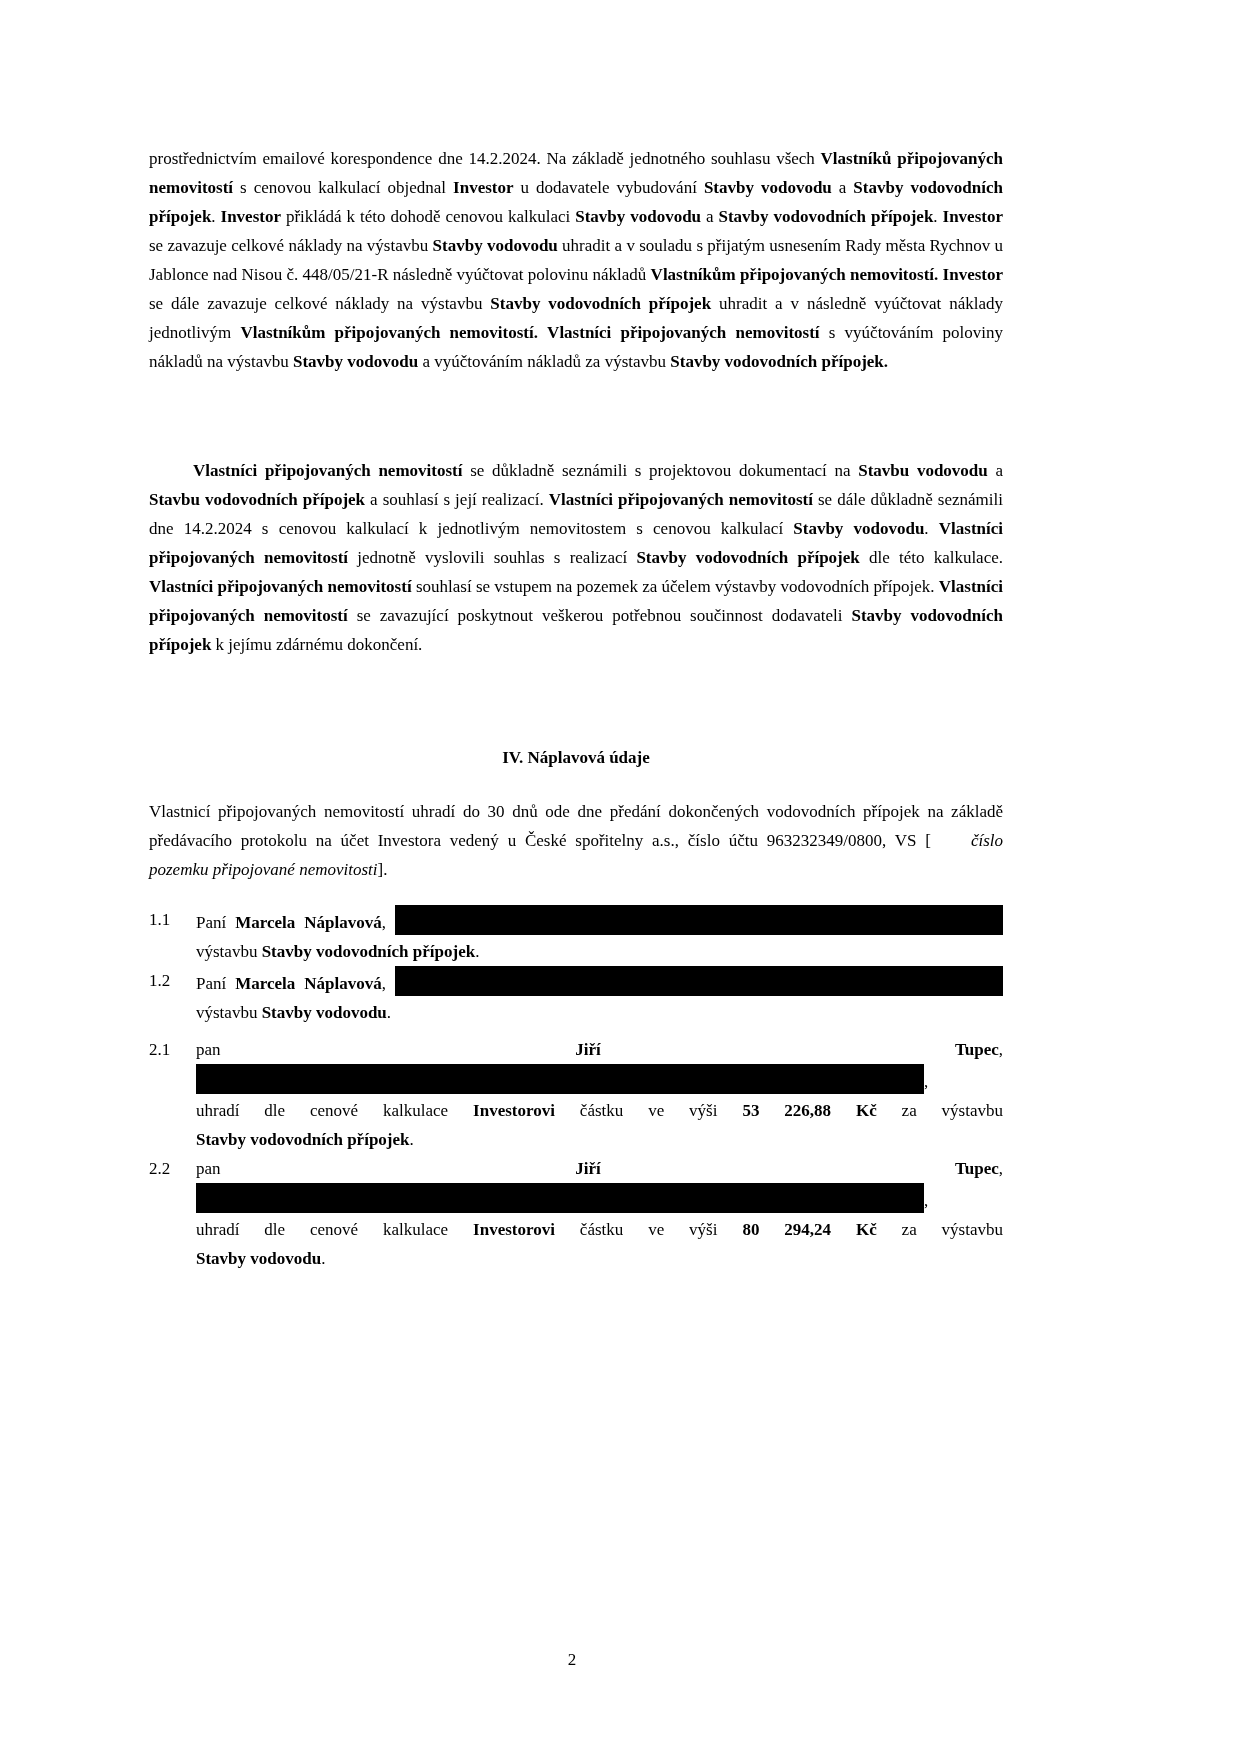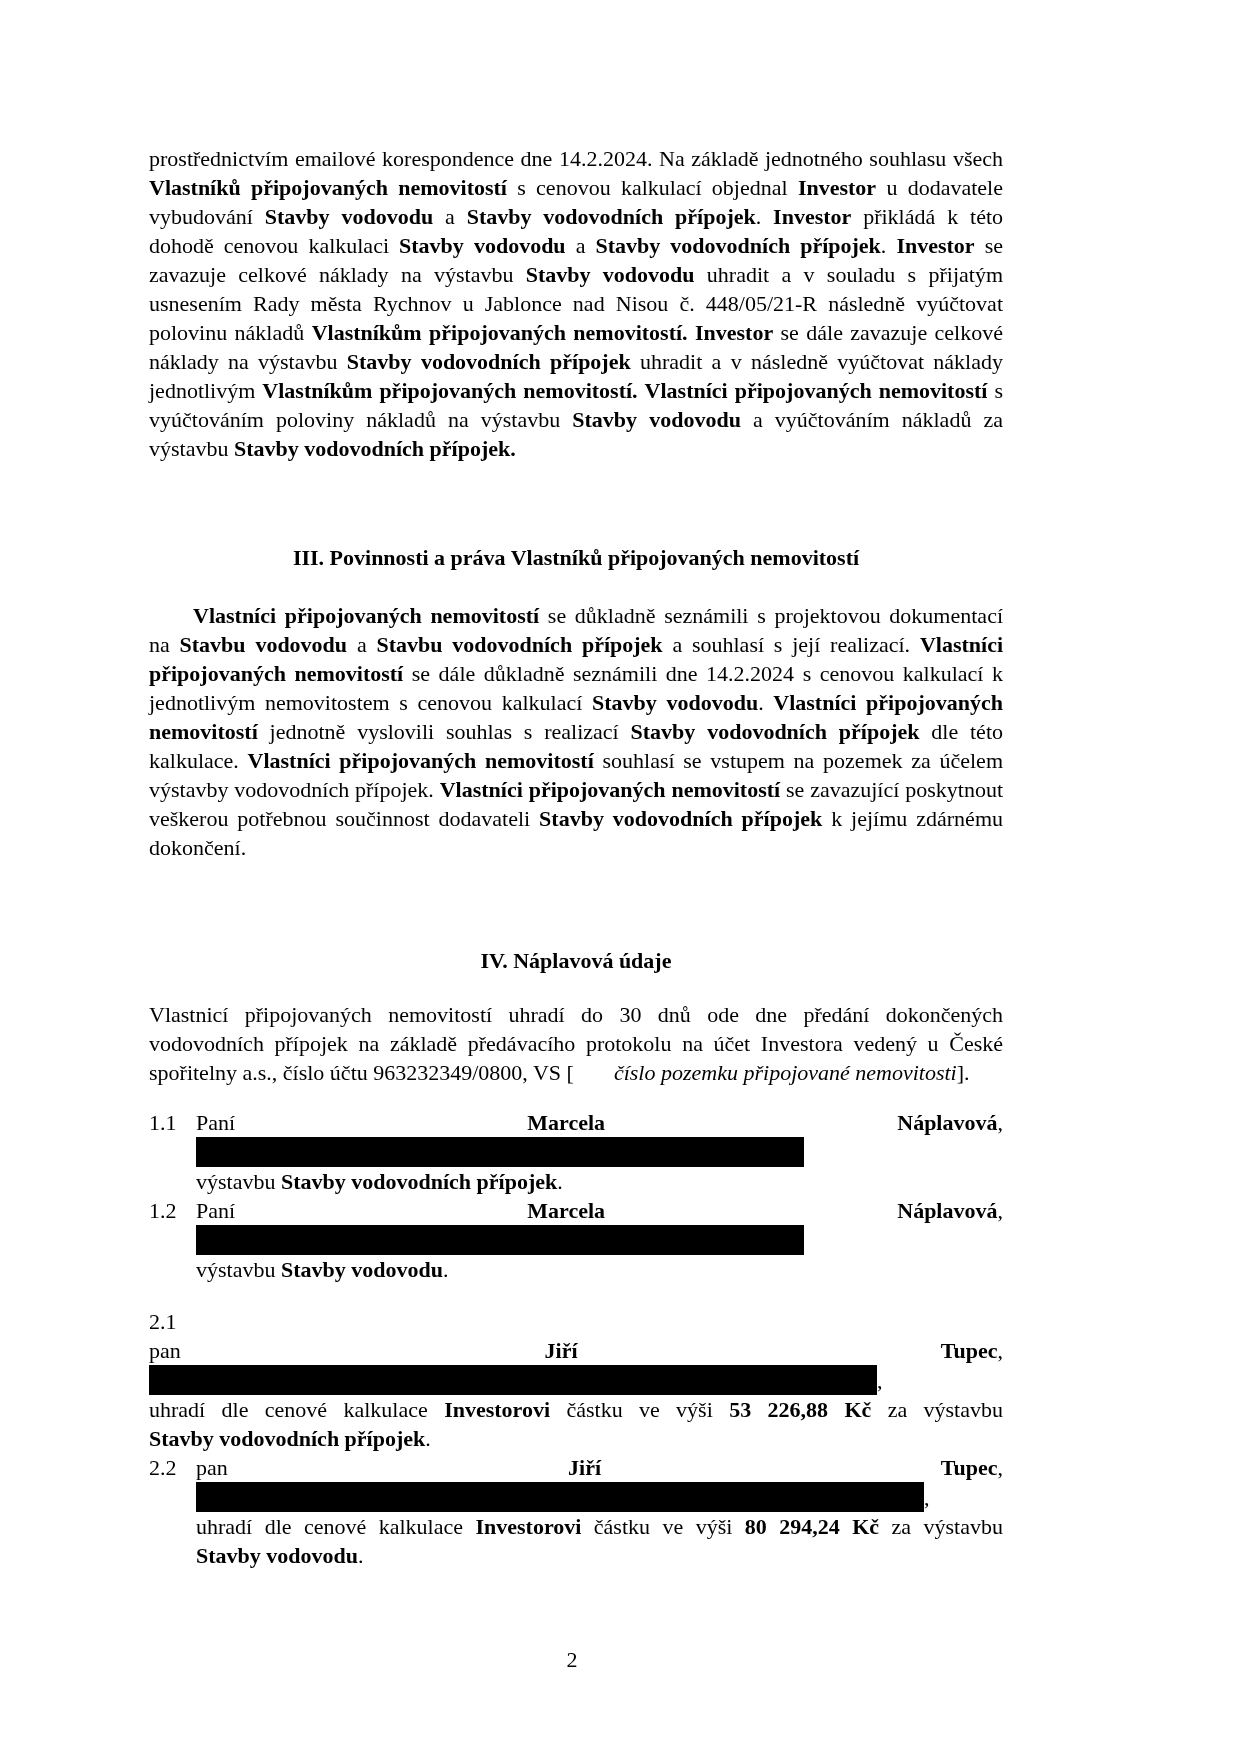--- a/index.html
+++ b/index.html
@@ -3,21 +3,21 @@
 <meta charset="utf-8">
 <style>
   html, body { margin: 0; padding: 0; background: #ffffff; }
   .page {
     position: relative;
     width: 1144px;
     height: 1754px;
     background: #ffffff;
     color: #000;
     font-family: "Liberation Serif", "DejaVu Serif", serif;
-    font-size: 22px;
+    font-size: 17px;
     line-height: 29px;
     overflow: hidden;
   }
   .content {
     padding: 144px 141px 0 149px;
   }
   .para {
     text-align: justify;
     margin: 0;
   }
@@ -30,21 +30,21 @@
   .intro-para   { margin-bottom: 80px; }
   .heading-3    { margin-bottom: 29px; }
   .section3-para{ margin-bottom: 84px; }
   .heading-4    { margin-bottom: 25px; }
   .payment-para { margin-bottom: 21px; }
 
   .items { margin: 0; padding: 0; list-style: none; }
   .item { display: flex; }
   .item .num { width: 47px; flex: none; }
   .item .lines { flex: 1; min-width: 0; }
-  .gap-before { margin-top: 23px; flex-direction: column; }
+  .gap-before { margin-top: 8px; }
   .gap-before-lg { margin-top: 26px; }
 
   .line { }
   .line.jl { text-align: justify; text-align-last: justify; }
 
   .b { font-weight: bold; }
   .i { font-style: italic; margin-left: 40px; }
   .redact {
     display: inline-block;
     background: #000;
@@ -60,21 +60,20 @@
   }
 </style>
 </head>
 <body>
 
 <div class="page">
   <div class="content">
 
     <p class="para intro-para"><span>prostřednictvím emailové korespondence dne 14.2.2024. Na základě jednotného souhlasu všech </span><span class="b">Vlastníků připojovaných nemovitostí</span><span> s cenovou kalkulací objednal </span><span class="b">Investor</span><span> u dodavatele vybudování </span><span class="b">Stavby vodovodu</span><span> a </span><span class="b">Stavby vodovodních přípojek</span><span>. </span><span class="b">Investor</span><span> přikládá k této dohodě cenovou kalkulaci </span><span class="b">Stavby vodovodu</span><span> a </span><span class="b">Stavby vodovodních přípojek</span><span>. </span><span class="b">Investor</span><span> se zavazuje celkové náklady na výstavbu </span><span class="b">Stavby vodovodu</span><span> uhradit a v souladu s přijatým usnesením Rady města Rychnov u Jablonce nad Nisou č. 448/05/21-R následně vyúčtovat polovinu nákladů </span><span class="b">Vlastníkům připojovaných nemovitostí.</span><span> </span><span class="b">Investor</span><span> se dále zavazuje celkové náklady na výstavbu </span><span class="b">Stavby vodovodních přípojek</span><span> uhradit a v následně vyúčtovat náklady jednotlivým </span><span class="b">Vlastníkům připojovaných nemovitostí.</span><span> </span><span class="b">Vlastníci připojovaných nemovitostí</span><span> s vyúčtováním poloviny nákladů na výstavbu </span><span class="b">Stavby vodovodu</span><span>  a vyúčtováním nákladů za výstavbu </span><span class="b">Stavby vodovodních přípojek.</span></p>
 
-    <div class="heading heading-3">III. Povinnosti a práva Vlastníků připojovaných nemovitostí</div>
 
     <p class="para indent section3-para"><span class="b">Vlastníci připojovaných nemovitostí</span><span> se důkladně seznámili s projektovou dokumentací na </span><span class="b">Stavbu vodovodu</span><span> a </span><span class="b">Stavbu vodovodních přípojek</span><span> a souhlasí s její realizací. </span><span class="b">Vlastníci připojovaných nemovitostí</span><span> se dále důkladně seznámili dne 14.2.2024 s cenovou kalkulací k jednotlivým nemovitostem s cenovou kalkulací </span><span class="b">Stavby vodovodu</span><span>. </span><span class="b">Vlastníci připojovaných nemovitostí</span><span> jednotně vyslovili souhlas s realizací </span><span class="b">Stavby vodovodních přípojek</span><span> dle této kalkulace. </span><span class="b">Vlastníci připojovaných nemovitostí</span><span> souhlasí se vstupem na pozemek za účelem výstavby vodovodních přípojek. </span><span class="b">Vlastníci připojovaných nemovitostí</span><span> se zavazující poskytnout veškerou potřebnou součinnost dodavateli </span><span class="b">Stavby vodovodních přípojek</span><span> k jejímu zdárnému dokončení.</span></p>
 
     <div class="heading heading-4">IV. Náplavová údaje</div>
 
     <p class="para payment-para"><span>Vlastnicí připojovaných nemovitostí uhradí do 30 dnů ode dne předání dokončených vodovodních přípojek na základě předávacího protokolu na účet Investora vedený u České spořitelny a.s., číslo účtu 963232349/0800, VS [</span><span class="i">číslo pozemku připojované nemovitosti</span><span>].</span></p>
 
     <ul class="items">
 
       <li class="item">

